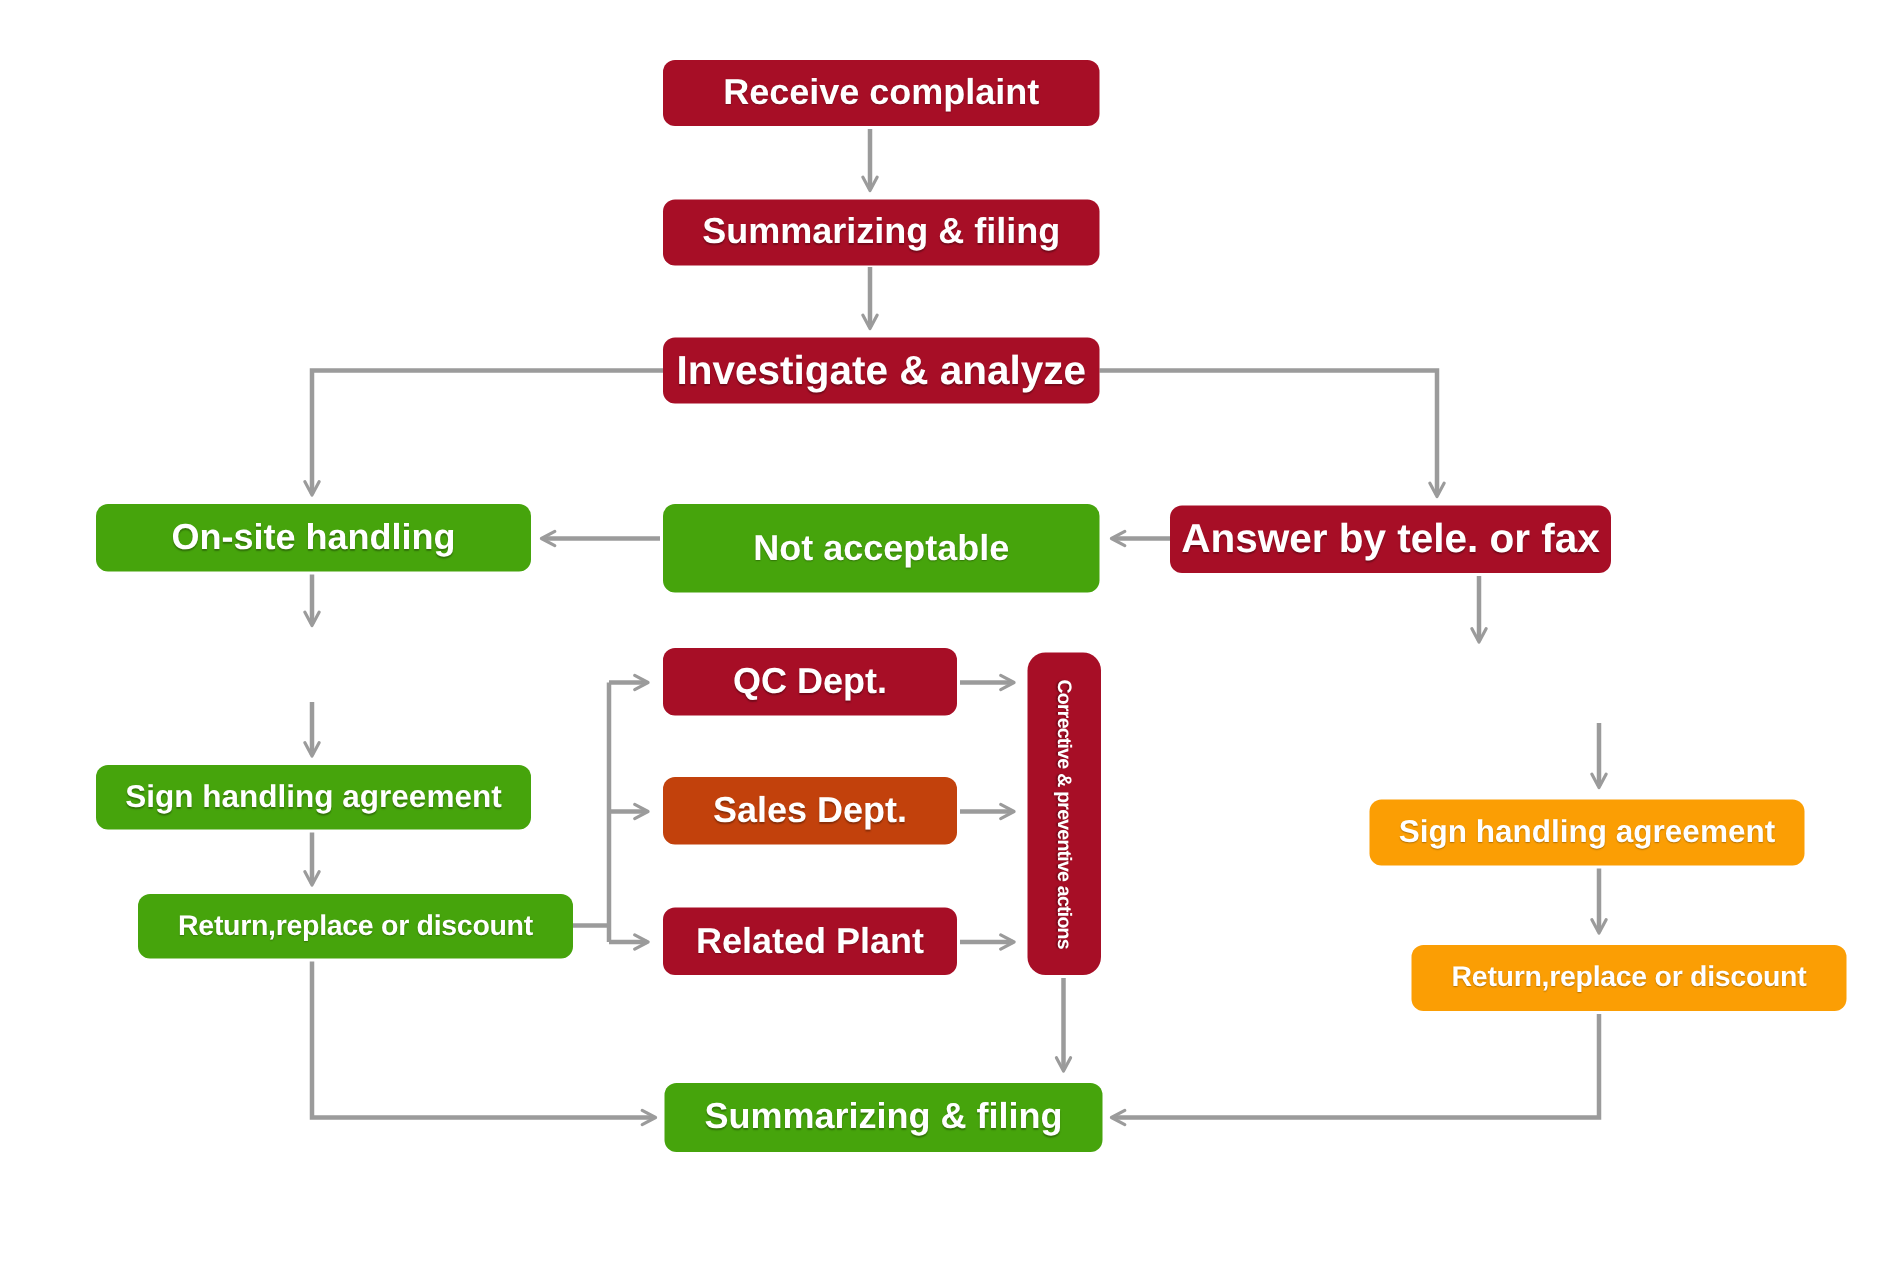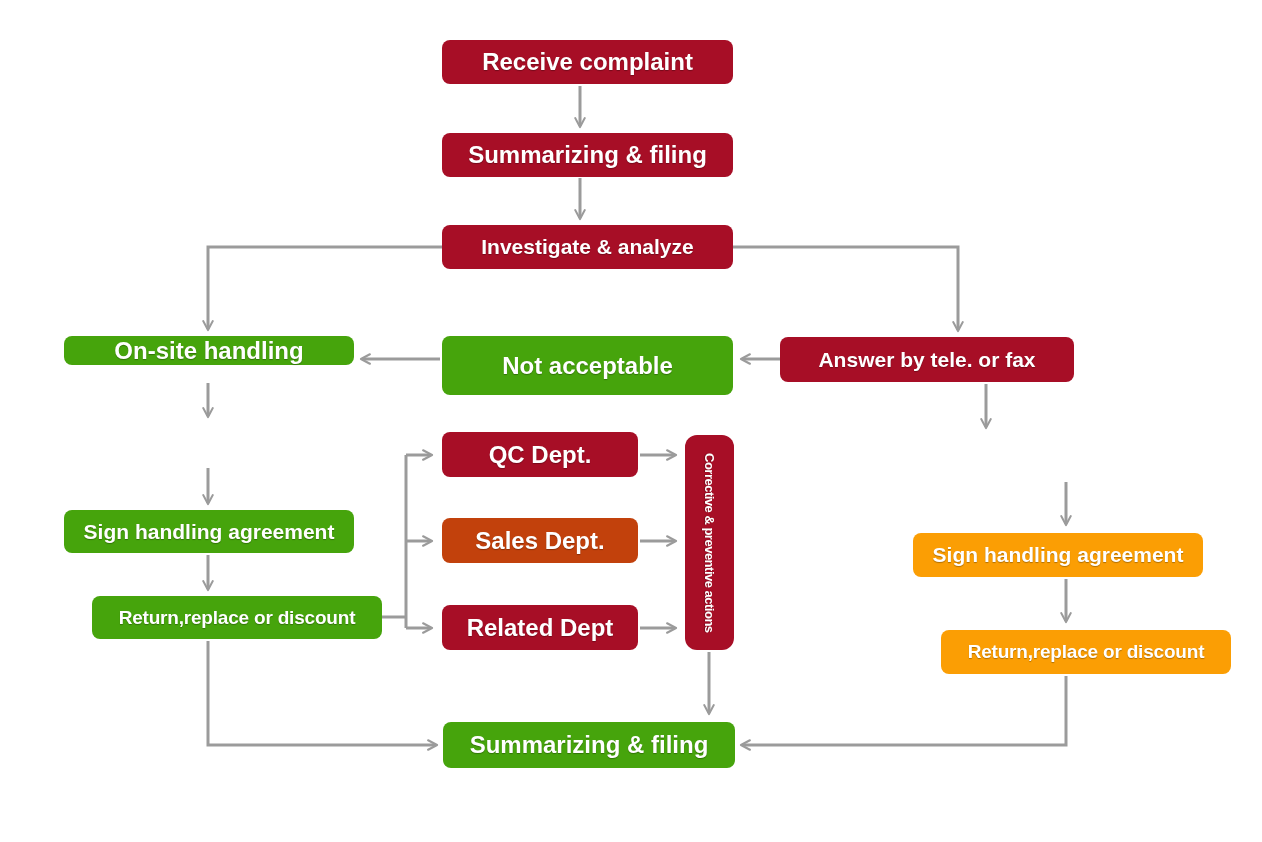--- a/index.html
+++ b/index.html
@@ -35,21 +35,21 @@
     box-sizing: border-box;
     text-align: center;
   }
   .node.vertical {
     writing-mode: vertical-rl;
     text-orientation: mixed;
     border-radius: 12px;
     padding: 4px 0;
   }
   .fs24 { font-size: 24px; }
-  .fs23 { font-size: 21px; }
+  .fs23 { font-size: 27px; }
   .fs21 { font-size: 21px; }
   .fs19 { font-size: 19px; letter-spacing: -0.2px; margin-left: 28px; }
   .fs13v { font-size: 13px; letter-spacing: -0.5px; }
 </style>
 </head>
 <body style="background: rgb(255, 255, 255);">
 
 <div class="canvas">
 
   <svg class="connectors" width="1262" height="842" viewBox="0 0 1262 842" xmlns="http://www.w3.org/2000/svg">
@@ -84,36 +84,36 @@
       <polyline class="edge" points="208,641 208,745 436,745" marker-end="url(#ah)" stroke="#9B9B9B"></polyline>
     </g>
   </svg>
 
   <div class="node fs24" style="left: 442px; top: 40px; width: 291px; height: 44px; background: rgb(167, 14, 38); color: rgb(255, 255, 255);">Receive complaint</div>
 
   <div class="node fs24" style="left: 442px; top: 133px; width: 291px; height: 44px; background: rgb(167, 14, 38); color: rgb(255, 255, 255);">Summarizing &amp; filing</div>
 
   <div class="node fs23" style="left: 442px; top: 225px; width: 291px; height: 44px; background: rgb(167, 14, 38); color: rgb(255, 255, 255);">Investigate &amp; analyze</div>
 
-  <div class="node fs24" style="left: 64px; top: 336px; width: 290px; height: 29px; background: rgb(70, 164, 12); color: rgb(255, 255, 255); text-align: right;">On-site handling</div>
+  <div class="node fs24" style="left: 64px; top: 336px; width: 290px; height: 45px; background: rgb(70, 164, 12); color: rgb(255, 255, 255); text-align: right;">On-site handling</div>
 
   <div class="node fs24" style="left: 442px; top: 336px; width: 291px; height: 59px; background: rgb(70, 164, 12); color: rgb(255, 255, 255);">Not acceptable</div>
 
   <div class="node fs23" style="left: 780px; top: 337px; width: 294px; height: 45px; background: rgb(167, 14, 38); color: rgb(255, 255, 255);">Answer by tele. or fax</div>
 
 
   <div class="node fs21" style="left: 64px; top: 510px; width: 290px; height: 43px; background: rgb(70, 164, 12); color: rgb(255, 255, 255);">Sign handling agreement</div>
 
   <div class="node fs19" style="left: 64px; top: 596px; width: 290px; height: 43px; background: rgb(70, 164, 12); color: rgb(255, 255, 255);">Return,replace or discount</div>
 
   <div class="node fs24" style="left: 442px; top: 432px; width: 196px; height: 45px; background: rgb(167, 14, 38); color: rgb(255, 255, 255);">QC Dept.</div>
 
   <div class="node fs24" style="left: 442px; top: 518px; width: 196px; height: 45px; background: #c2410c; color: rgb(255, 255, 255);">Sales Dept.</div>
 
-  <div class="node fs24" style="left: 442px; top: 605px; width: 196px; height: 45px; background: rgb(167, 14, 38); color: rgb(255, 255, 255);">Related Dept</div>
+  <div class="node fs24" style="left: 442px; top: 605px; width: 196px; height: 45px; background: rgb(167, 14, 38); color: rgb(255, 255, 255);">Related Plant</div>
 
   <div class="node vertical fs13v" style="left: 685px; top: 435px; width: 49px; height: 215px; background: rgb(167, 14, 38); color: rgb(255, 255, 255);">Corrective &amp; preventive actions</div>
 
 
   <div class="node fs21" style="left: 913px; top: 533px; width: 290px; height: 44px; background: rgb(251, 158, 4); color: rgb(255, 255, 255);">Sign handling agreement</div>
 
   <div class="node fs19" style="left: 913px; top: 630px; width: 290px; height: 44px; background: rgb(251, 158, 4); color: rgb(255, 255, 255);">Return,replace or discount</div>
 
   <div class="node fs24" style="left: 443px; top: 722px; width: 292px; height: 46px; background: rgb(70, 164, 12); color: rgb(255, 255, 255);">Summarizing &amp; filing</div>
 

